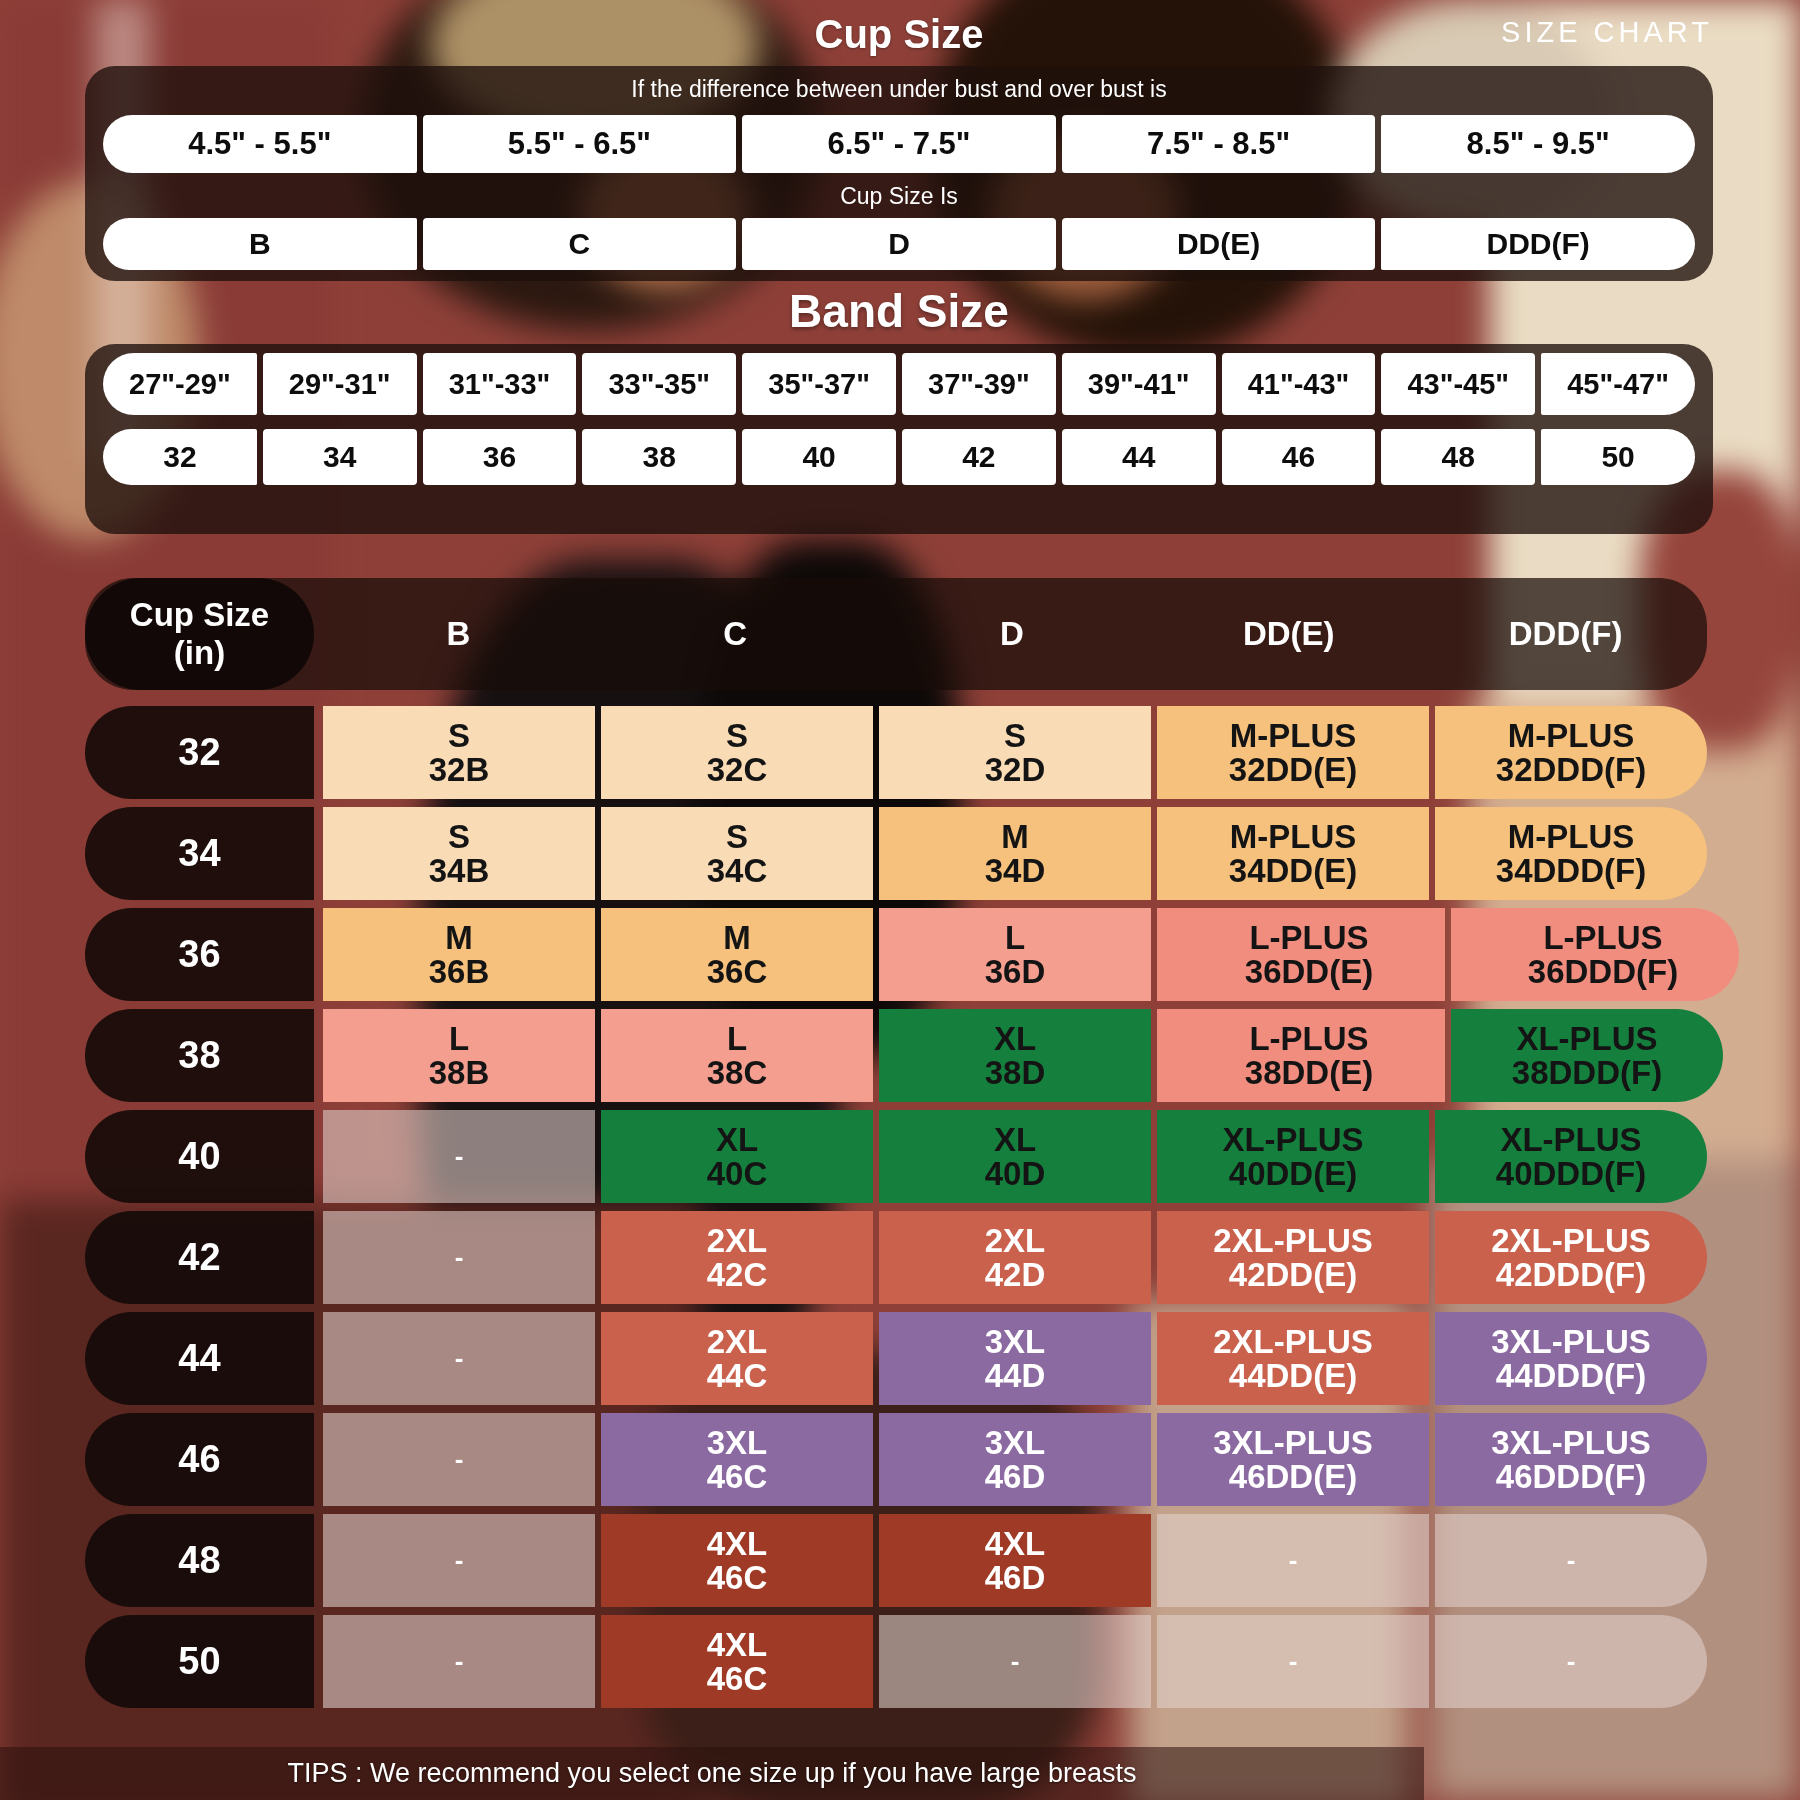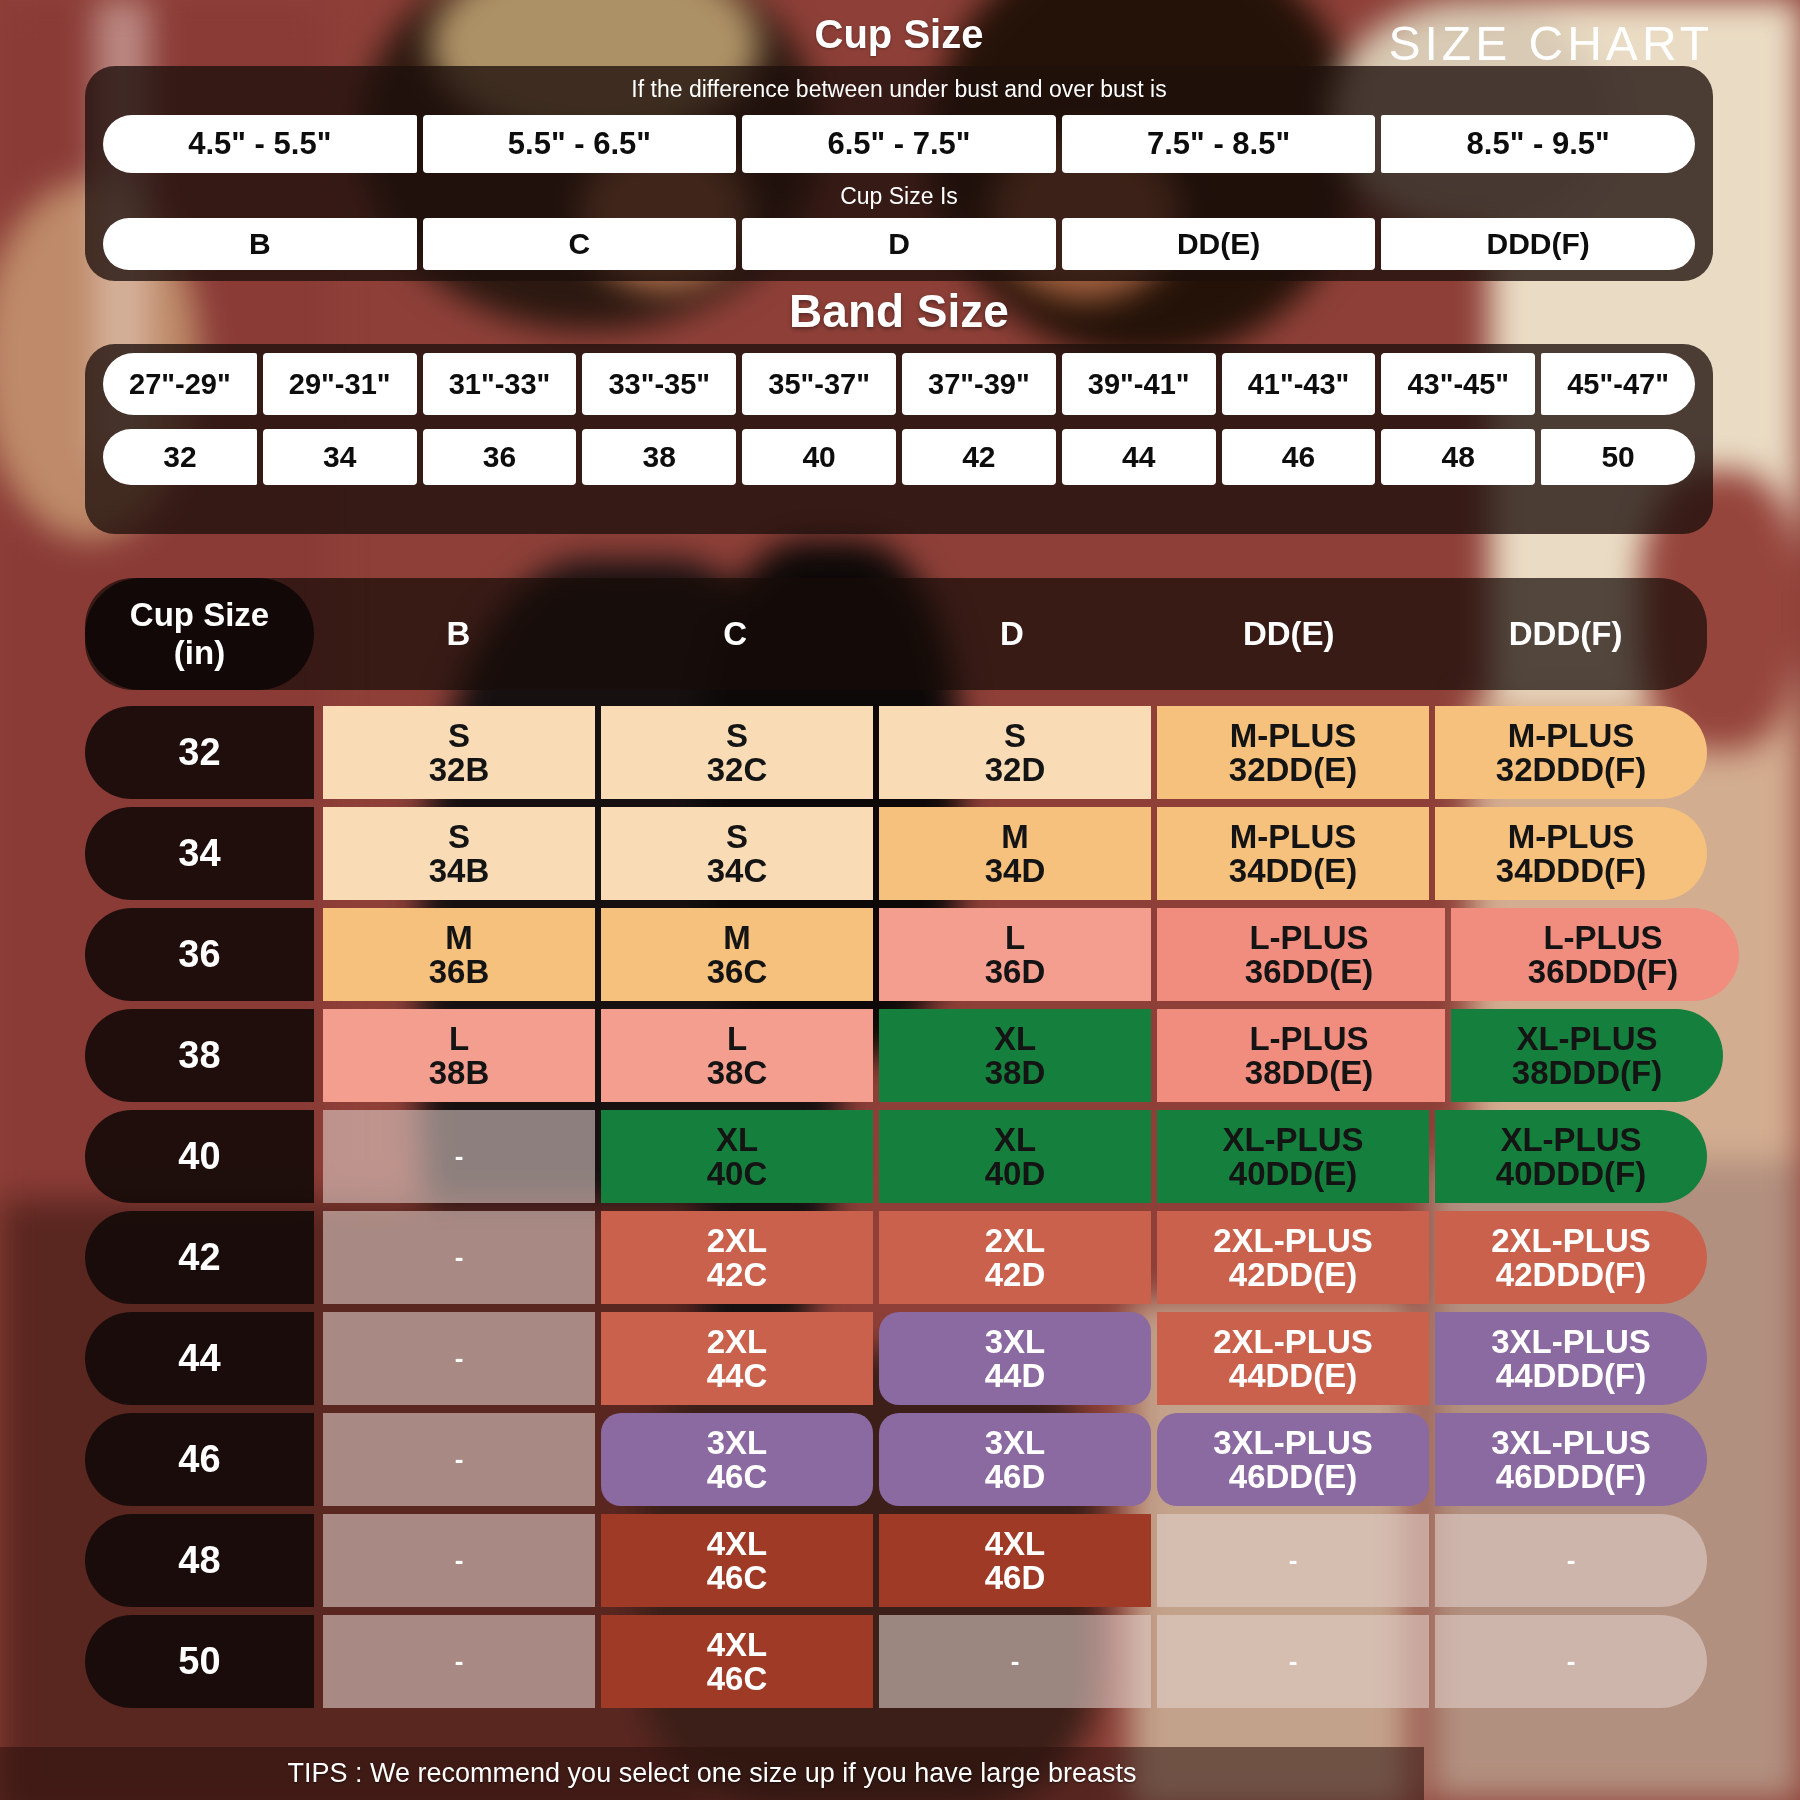--- a/index.html
+++ b/index.html
@@ -6,21 +6,21 @@
   body{width:1800px;height:1800px;position:relative;overflow:hidden;
        font-family:"Liberation Sans","DejaVu Sans",sans-serif;background:#8E4038;}
   .bg{position:absolute;inset:0;filter:blur(16px);}
   .blob{position:absolute;}
   
   .topbar{position:absolute;left:85px;top:6px;width:1628px;height:58px;}
   .brand{position:absolute;left:10px;top:-4px;color:#fff;font-family:"DejaVu Serif","Liberation Serif",serif;
          font-size:58px;letter-spacing:5px;font-weight:400;}
   .toptitle{position:absolute;left:0;right:0;top:6px;text-align:center;color:#fff;
             font-size:40px;font-weight:bold;text-shadow:0 1px 3px rgba(0,0,0,.35);}
-  .toplabel{position:absolute;right:0;top:10px;color:#fff;font-size:48px;letter-spacing:4px;font-weight:400;text-align:center;}
+  .toplabel{position:absolute;right:0;top:10px;color:#fff;font-size:29px;letter-spacing:4px;font-weight:400;text-align:center;}
   
   .panel{position:absolute;left:85px;width:1628px;background:rgba(30,15,11,.78);border-radius:30px;}
   .panel1{top:66px;height:215px;}
   .panel2{top:344px;height:190px;}
   .panel .caption{color:#fff;text-align:center;font-size:23px;}
   .pillrow{display:flex;gap:6px;padding:0 18px;}
   .pill{flex:1;background:#fff;color:#0d0d0d;display:flex;align-items:center;justify-content:center;
         font-weight:bold;border-radius:4px;}
   .pillrow .pill:first-child{border-radius:60px 4px 4px 60px;}
   .pillrow .pill:last-child{border-radius:4px 60px 60px 4px;}
@@ -51,21 +51,21 @@
         color:#141414;}
   .trow .cell:last-child{border-radius:0 47px 47px 0;margin-right:0;}
   .code:empty{display:none;}
   
   .v-peach{background:#F9DCB6;}
   .v-orange{background:#F6C17C;}
   .v-salmon{background:#F49E90;}
   .v-salmon2{background:#F18D7F;padding-left:16px;}
   .v-dkorange{background:#15803d;}
   .v-red{background:#C9614D;color:#fff;}
-  .v-purple{background:#8B69A1;color:#fff;border-radius:20px;}
+  .v-purple{background:#8B69A1;color:#fff;}
   .v-brick{background:#9E3A26;color:#fff;}
   .v-empty{background:rgba(226,209,203,.58);color:#fff;font-size:26px;}
   
   .tips{position:absolute;left:0;top:1747px;width:1424px;height:53px;background:rgba(43,17,13,.55);
         display:flex;align-items:center;justify-content:center;color:#fff;font-size:27px;
         text-shadow:0 1px 2px rgba(0,0,0,.5);}
 </style>
 </head>
 <body>
 

